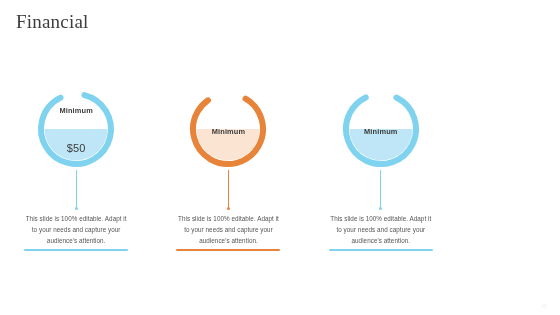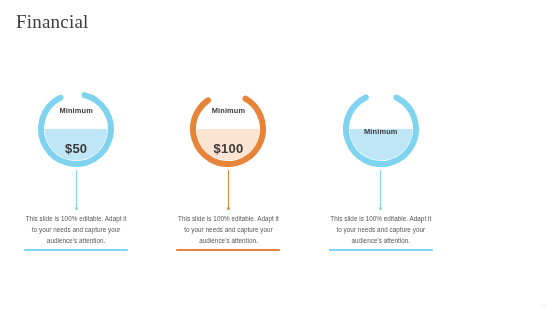--- a/index.html
+++ b/index.html
@@ -77,22 +77,22 @@
   }
   .donut-label {
     font-size: 7.4px;
     font-weight: bold;
     color: #3b3b3b;
     letter-spacing: 0.15px;
     white-space: nowrap;
     margin-top: 4px;
   }
   .donut-value {
-    font-size: 13px;
-    font-weight: bold;
+    font-size: 11px;
+    font-weight: normal;
     color: #3b3b3b;
     letter-spacing: 0.2px;
     white-space: nowrap;
     margin-bottom: 3px;
   }
   .connector {
     width: 1px;
     height: 38px;
   }
   .connector-dot {
@@ -165,23 +165,20 @@
           <clipPath id="clip2">
               <rect x="0" y="41" width="82" height="41"></rect>
             </clipPath>
           <circle cx="41" cy="41" r="31.5" clip-path="url(#clip2)" fill="#FBE4D2"></circle>
           <circle cx="41" cy="41" r="35" fill="none" stroke-width="6" stroke-linecap="round" stroke-dasharray="180 40" transform="rotate(-60 41 41)" stroke="#E8833A"></circle>
         </svg>
         <div class="donut-labels">
           <div class="donut-top">
             <span class="donut-label">Minimum</span>
           </div>
-          <div class="donut-bottom">
-            <span class="donut-value">$100</span>
-          </div>
         </div>
       </div>
       <div class="connector" style="background: rgb(232, 131, 58);"></div>
       <div class="connector-dot" style="background: rgb(232, 131, 58);"></div>
       <div class="desc">This slide is 100% editable. Adapt it to your needs and capture your audience's attention.</div>
       <div class="underline" style="background: rgb(232, 131, 58);"></div>
     </div>
 
     <div class="card">
       <div class="donut-wrap">

